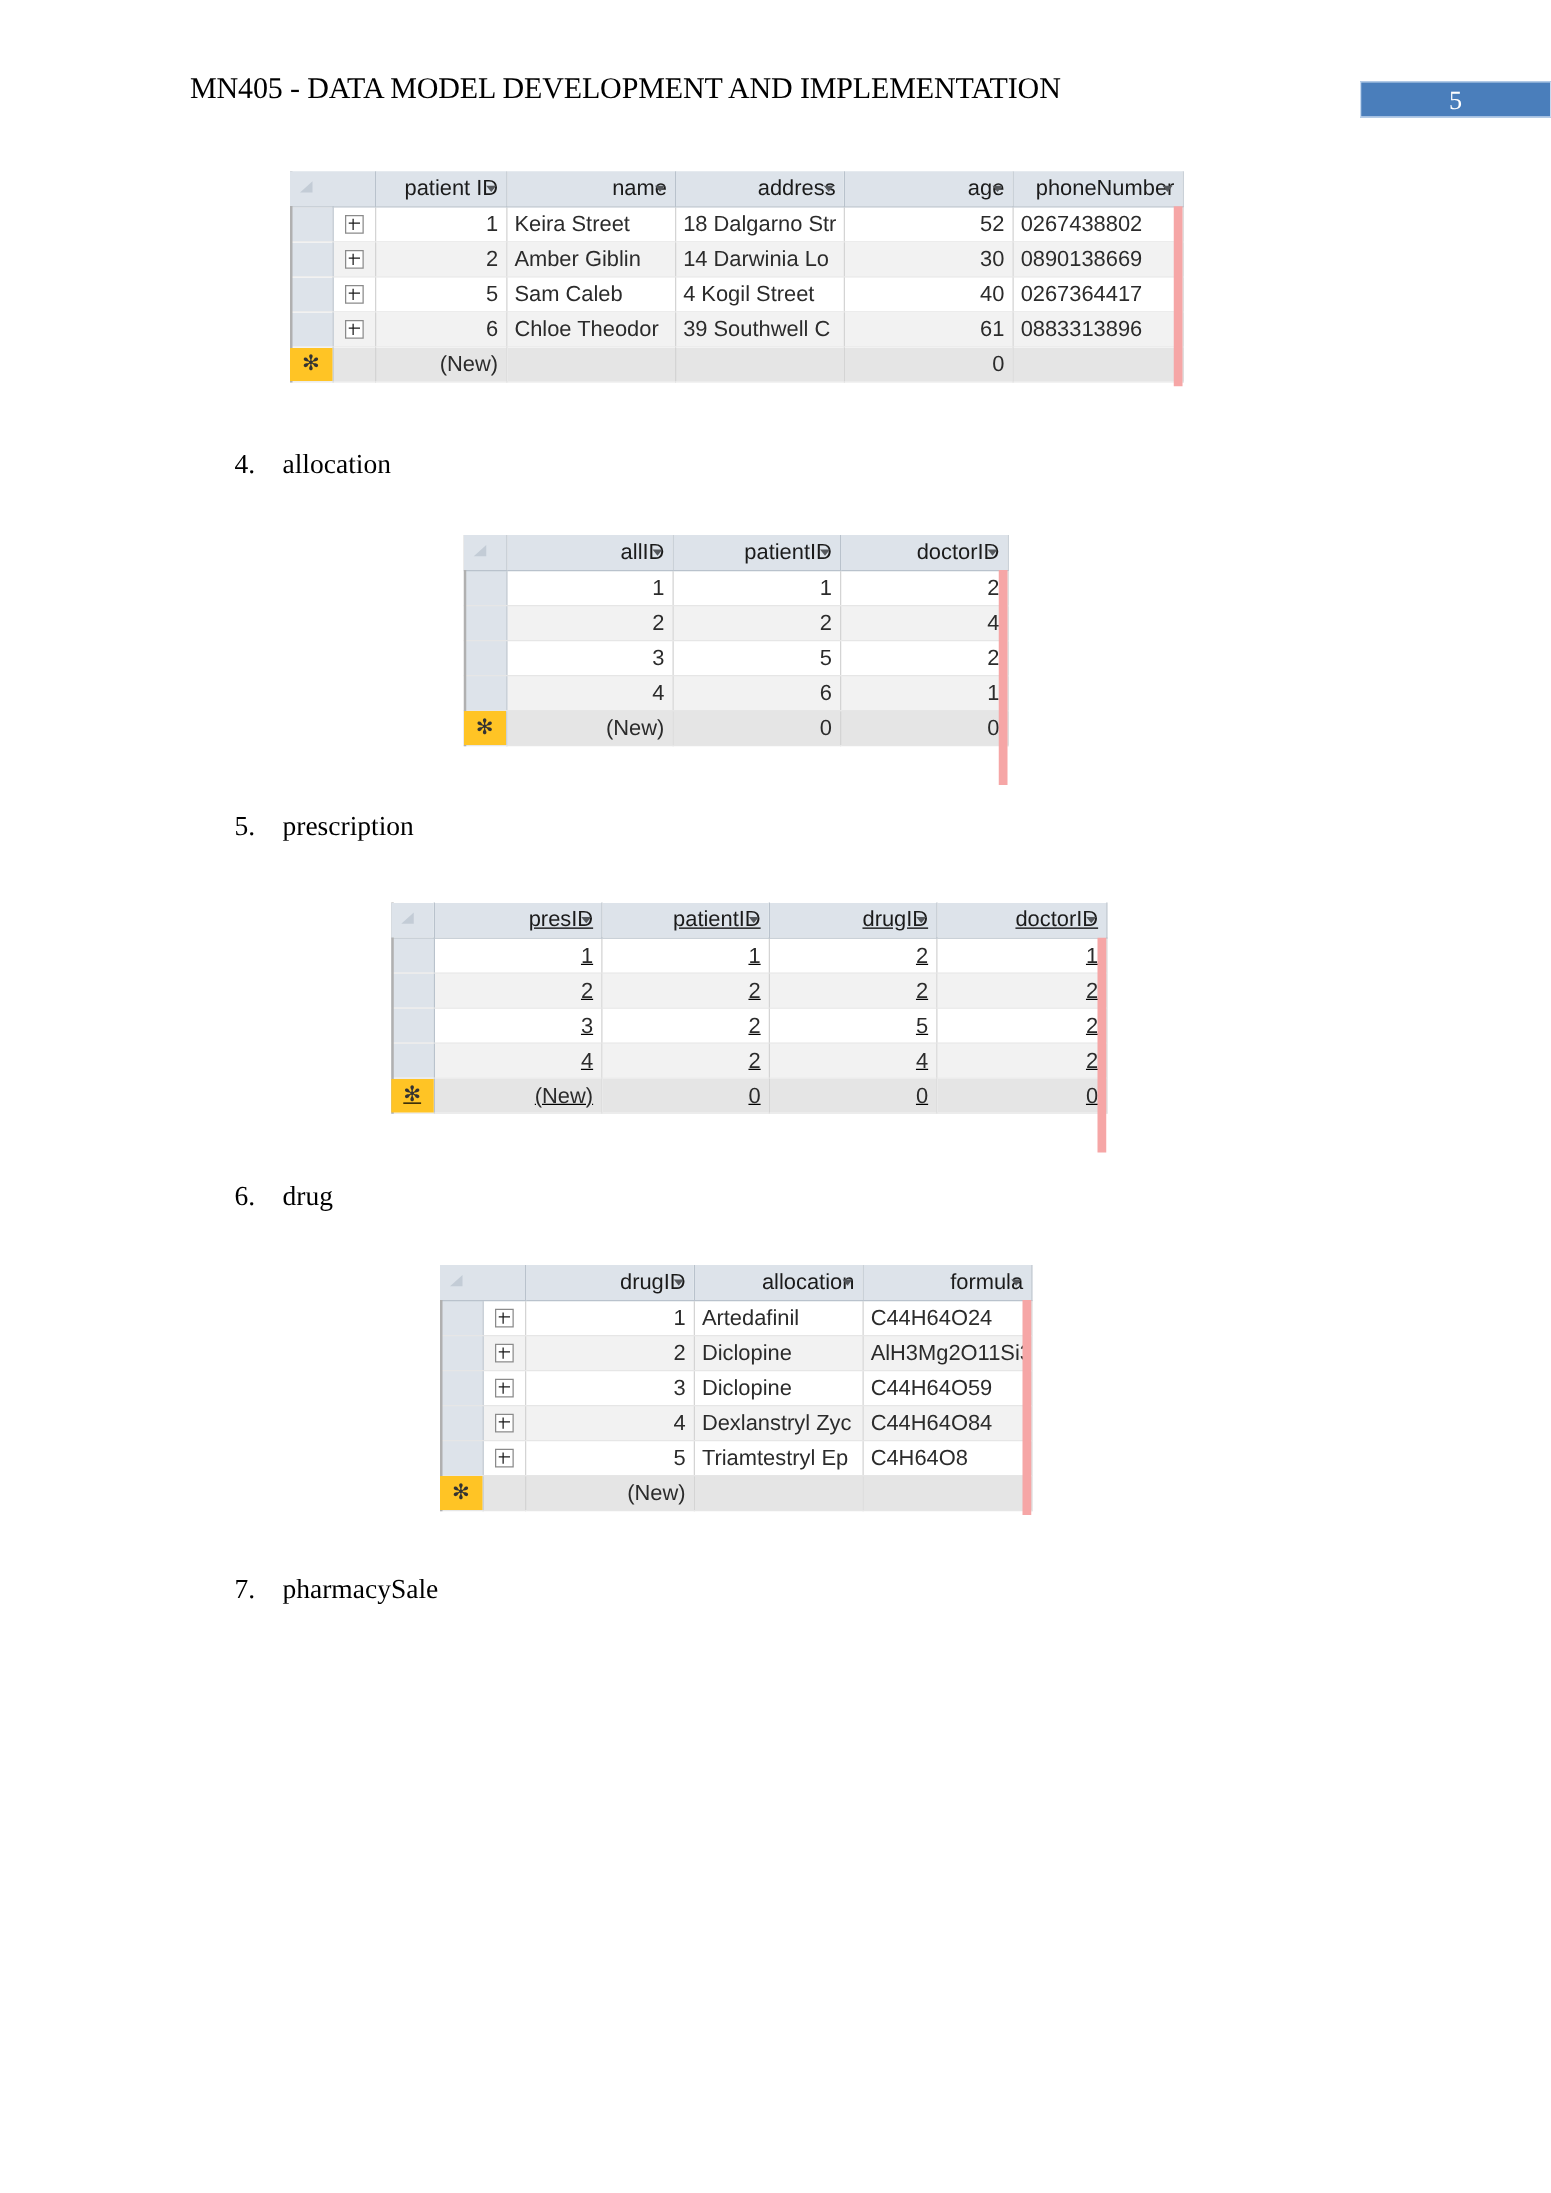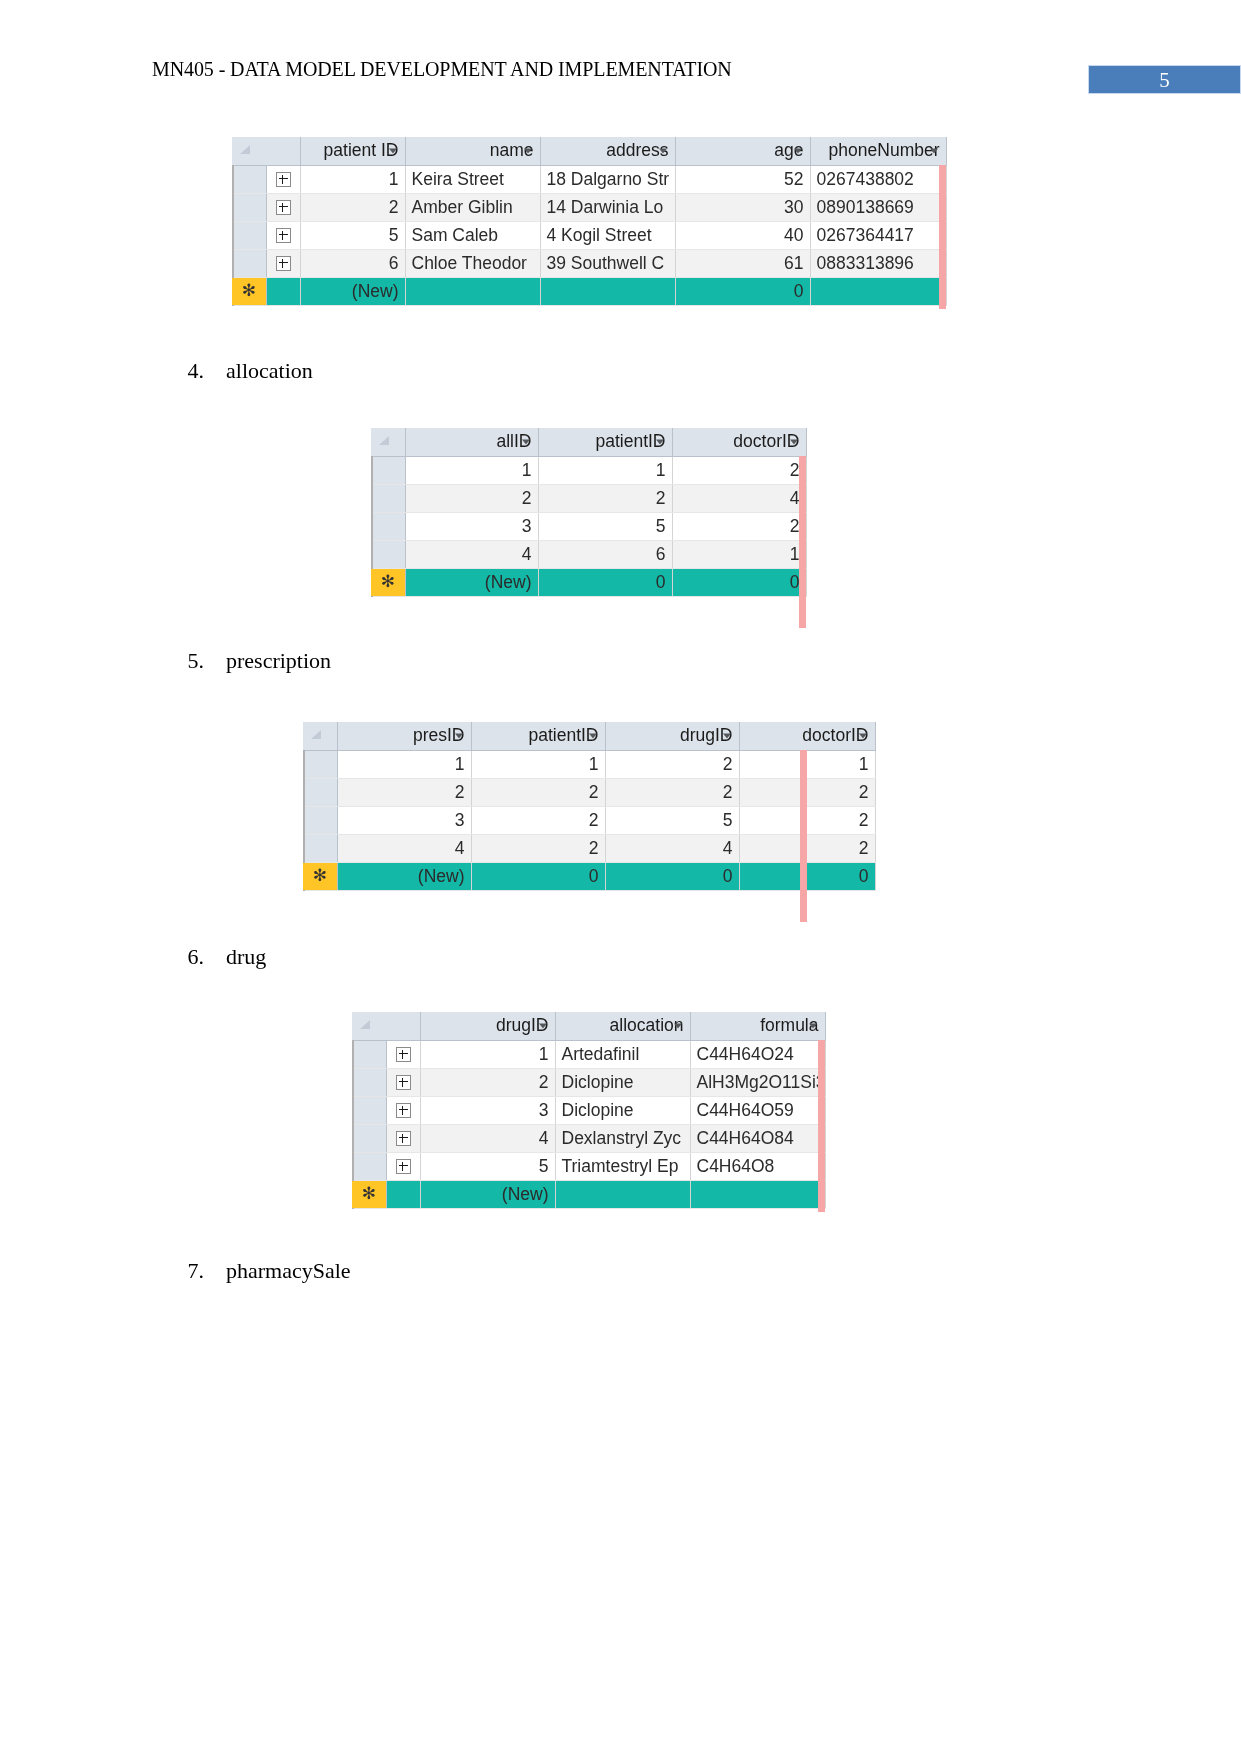--- a/index.html
+++ b/index.html
@@ -21,21 +21,21 @@
     top: 58px;
     left: 0;
     width: 1241px;
     height: 40px;
   }
   .header-title {
     position: absolute;
     left: 152px;
     top: 0px;
     font-family: "Liberation Serif", serif;
-    font-size: 20px;
+    font-size: 24px;
     color: #000000;
     white-space: nowrap;
     letter-spacing: -0.1px;
   }
   .page-badge {
     position: absolute;
     right: 0px;
     top: 7px;
     width: 153px;
     height: 29px;
@@ -160,21 +160,21 @@
     background: #1a1a1a;
   }
   .ds .plusbox:before {
     left: 2px; right: 2px; top: 5px; height: 1px;
   }
   .ds .plusbox:after {
     top: 2px; bottom: 2px; left: 5px; width: 1px;
   }
   .ds tr.alt td { background: #f2f2f2; }
   .ds tr.alt td.sel { background: #dde3ea; }
-  .ds tr.newrow td { background: #14b8a6; }
+  .ds tr.newrow td { background: #e5e5e5; }
   .ds tr.newrow td.sel {
     background: #ffc425;
     position: relative;
   }
   .ds tr.newrow td.sel .star {
     color: #333;
     font-size: 17px;
     line-height: 26px;
     display: block;
     text-align: center;
@@ -342,21 +342,21 @@
       </tr>
     </tbody>
   </table>
 </div>
 
 <div class="list-item" style="left:168px; top:648px;">
   <span class="list-num">5.</span>
   <span class="list-label">prescription</span>
 </div>
 
-<div class="ds" style="left:303px; top:722px; width:504px;">
+<div class="ds" style="left:313px; top:722px; width:572px;text-decoration:underline;">
   <div class="ds-outer-left"></div>
   <div class="endcap" style="right:0; top:28px; height:172px;"></div>
   <table>
     <colgroup>
       <col style="width:34px">
         <col style="width:134px">
         <col style="width:134px">
         <col style="width:134px">
         <col style="width:136px">
     </colgroup>

